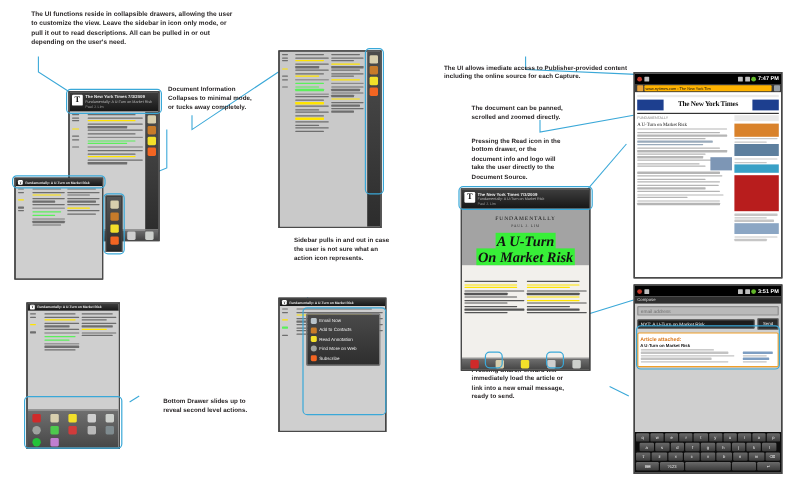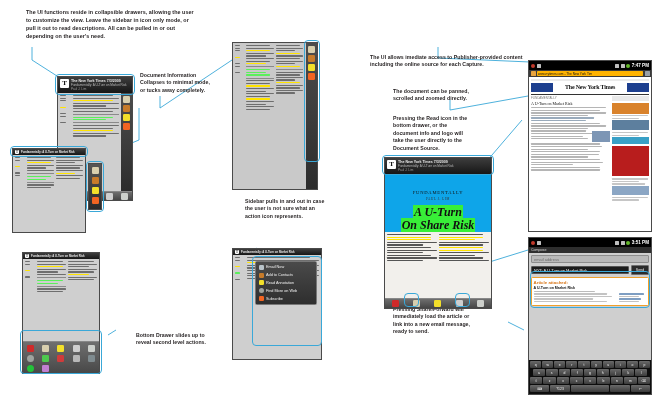--- a/index.html
+++ b/index.html
@@ -569,28 +569,28 @@
     <div class="screen" style="background:#f2f0ec;">
       <div class="dochead" style="height:16px;">
         <div class="logo">T</div>
         <div class="lines">
           <div class="l1">The New York Times  7/3/2009</div>
           <div class="l2">Fundamentally: A U-Turn on Market Risk</div>
           <div class="l3">Paul J. Lim</div>
         </div>
       </div>
 
-      <div style="padding:16px 4px 0 4px;background:#0ea5e9;">
+      <div style="padding:5px 4px 0 4px;background:#a3a3a3;">
         <div class="kicker-t">FUNDAMENTALLY</div>
         <div class="kicker-b" style="margin-top:2px;">PAUL J. LIM</div>
         <div class="bighead" style="margin-top:5px;">
           <span>A U-Turn</span>
         </div>
         <div class="bighead">
-          <span>On Share Risk</span>
+          <span>On Market Risk</span>
         </div>
       </div>
 
       <div class="article" style="position:absolute;left:0;right:0;top:74px;bottom:10px;background:#f2f0ec;">
         <div class="colwrap">
           <div class="col">
             <div class="ln m" style="background:#555;"></div>
             <div class="ln hl m"></div>
               <div class="ln hl m"></div>
             <div class="ln" style="background:#555;"></div>

